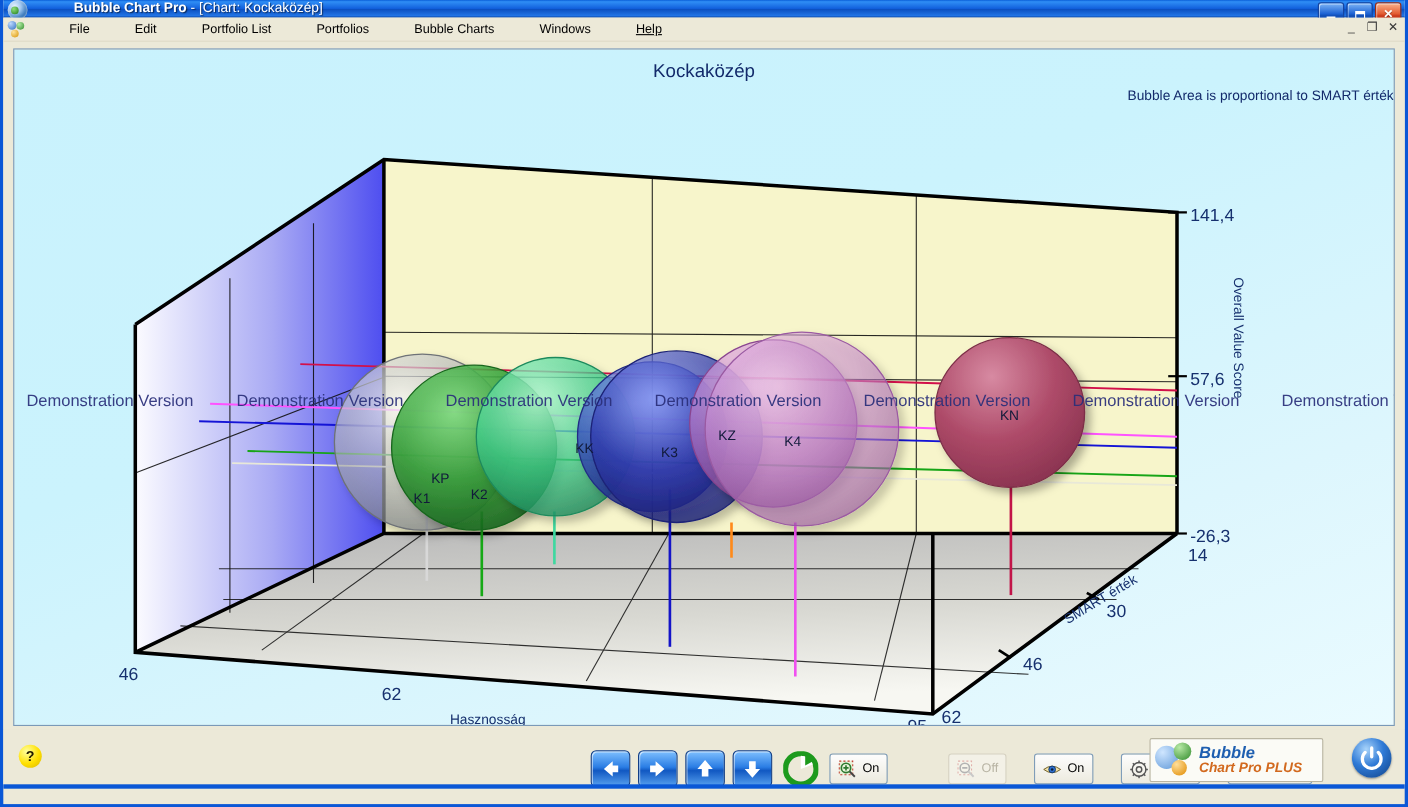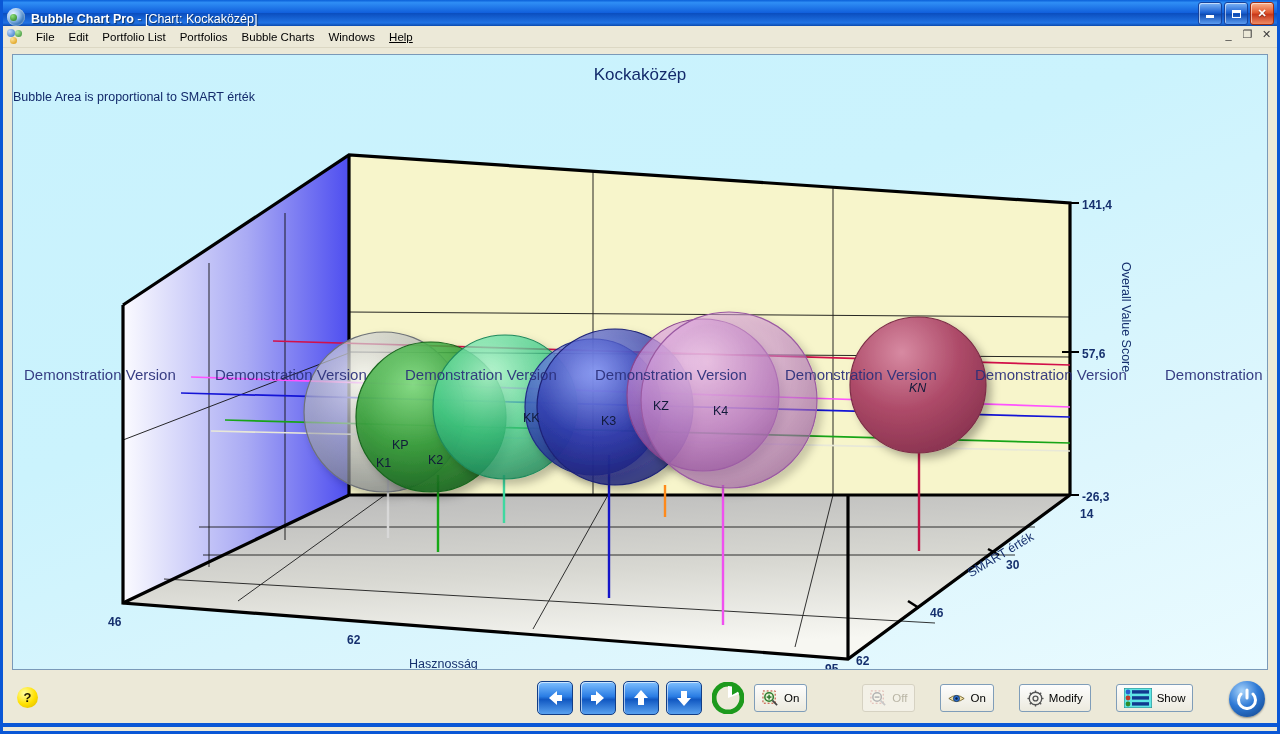--- a/index.html
+++ b/index.html
@@ -3,23 +3,23 @@
 <meta charset="utf-8">
 <style>
   html,body{margin:0;padding:0;background:#0a246a;}
   body{width:1280px;height:734px;overflow:hidden;font-family:"Liberation Sans",sans-serif;}
 
   .app{position:relative;width:1280px;height:734px;box-sizing:border-box;
        border-left:3px solid #0a57d6;border-right:3px solid #0a57d6;border-bottom:3px solid #0a57d6;
        background:#ece9d8;}
 
   
-  .titlebar{position:relative;height:26px;
+  .titlebar{position:relative;height:16px;
       background:linear-gradient(180deg,#0a5fd8 0%,#2f8ef5 10%,#1261dd 48%,#0b4fc0 52%,#2173e4 88%,#0a49ad 100%);
-      display:flex;align-items:flex-end;padding-left:4px;}
+      display:flex;align-items:flex-start;padding-left:4px;gap:36px;}
   .tb-icon{width:18px;height:18px;border-radius:50%;flex:0 0 auto;margin-right:6px;
       background:radial-gradient(circle at 35% 33%,#eaf4ff 0%,#9ec6ef 35%,#2d6fb5 70%,#123a63 100%);
       box-shadow:inset 0 0 2px #fff;position:relative;}
   .tb-icon:after{content:"";position:absolute;left:3px;top:6px;width:7px;height:7px;border-radius:50%;
       background:radial-gradient(circle at 35% 30%,#8fe07a,#1f7a1c);}
   .tb-title{color:#fff;font-size:12.5px;font-weight:bold;text-shadow:1px 1px 1px rgba(0,0,0,.55);white-space:nowrap;}
   .tb-title .norm{font-weight:normal;}
   .tb-btns{position:absolute;right:3px;top:2px;display:flex;gap:2px;}
   .tb-btn{width:22px;height:21px;border-radius:3px;border:1px solid #15429c;
       display:flex;align-items:center;justify-content:center;
@@ -31,50 +31,50 @@
   .glyph-max{display:block;width:9px;height:8px;border:1.5px solid #fff;border-top-width:3px;box-sizing:border-box;}
 
   
   .menubar{height:21px;background:#ece9d8;display:flex;align-items:center;border-bottom:1px solid #dcd8c4;
       position:relative;padding-left:4px;}
   .menu-icon{width:15px;height:15px;margin-right:7px;position:relative;flex:0 0 auto;}
   .menu-icon i{position:absolute;border-radius:50%;display:block;}
   .menu-icon .b1{width:8px;height:8px;left:0;top:0;background:radial-gradient(circle at 32% 30%,#bcd9ff,#2f6fc0);}
   .menu-icon .b2{width:7px;height:7px;right:0;top:1px;background:radial-gradient(circle at 32% 30%,#b6efa8,#2f8a2a);}
   .menu-icon .b3{width:7px;height:7px;left:3px;bottom:0;background:radial-gradient(circle at 32% 30%,#ffe49b,#d79405);}
-  .menu-item{font-size:11.5px;color:#000;padding:2px 7px;white-space:nowrap;}
+  .menu-item{font-size:11.5px;color:#000;padding:2px 7px;white-space:nowrap;margin-left:27px;}
   .menu-item u{text-decoration:underline;}
   .mdi-btns{position:absolute;right:4px;top:2px;display:flex;gap:6px;color:#3a3a3a;font-size:11px;align-items:center;}
   .mdi-btns div{width:13px;height:13px;display:flex;align-items:center;justify-content:center;font-size:11px;}
 
   
   .client{position:relative;height:625px;background:#ece9d8;padding:6px 9px 0 9px;box-sizing:border-box;}
   .chartframe{position:relative;width:1256px;height:616px;box-sizing:border-box;
       border:1px solid #7a99b8;background:linear-gradient(160deg,#c9f2fd 0%,#cbf3fd 40%,#ddf6fd 75%,#eafbff 100%);
       overflow:hidden;}
   .chart-title{position:absolute;left:0;right:0;top:10px;text-align:center;font-size:17px;color:#132a6b;}
-  .chart-sub{position:absolute;left:0;right:0;top:35px;text-align:left;font-size:12.5px;color:#132a6b;}
+  .chart-sub{position:absolute;left:0;right:0;top:35px;text-align:right;font-size:12.5px;color:#132a6b;}
 
   svg.plot{position:absolute;left:0;top:0;width:1256px;height:616px;}
 
   .wm{position:absolute;font-size:15px;color:#2a2f7a;white-space:nowrap;opacity:.92;}
 
   .axlabel{position:absolute;font-size:12.5px;color:#16306e;white-space:nowrap;}
-  .tick{position:absolute;font-size:12px;color:#16306e;white-space:nowrap;font-weight:bold;}
+  .tick{position:absolute;font-size:16px;color:#16306e;white-space:nowrap;}
   .blabel{position:absolute;font-size:12.5px;color:#111a3a;white-space:nowrap;}
 
   .vaxis-title{position:absolute;font-size:12.5px;color:#16306e;white-space:nowrap;
       writing-mode:vertical-rl;}
 
   
   .btmbar{position:relative;height:54px;background:#ece9d8;}
   .helpbtn{position:absolute;left:14px;top:14px;width:21px;height:21px;border-radius:50%;
       background:radial-gradient(circle at 35% 30%,#ffffa0,#ffe000 55%,#d9b400 100%);
       display:flex;align-items:center;justify-content:center;font-size:13px;font-weight:bold;color:#201a00;}
-  .tools{position:absolute;left:534px;top:8px;display:flex;align-items:center;gap:7px;}
+  .tools{position:absolute;left:534px;top:19px;display:flex;align-items:center;gap:7px;}
   .navbtn{width:34px;height:32px;border-radius:5px;border:1px solid #123e86;
       background:linear-gradient(180deg,#7fc0ff,#2a7de4 45%,#1158c2 55%,#59a2f0);
       display:flex;align-items:center;justify-content:center;box-shadow:inset 1px 1px 0 rgba(255,255,255,.6);}
   .navbtn svg{display:block;}
   .refresh{width:32px;height:32px;margin:0 3px;}
   .tbtn{height:26px;border:1px solid #7f9db9;background:linear-gradient(180deg,#fdfdfd,#eceade);
       border-radius:3px;display:flex;align-items:center;gap:5px;padding:0 7px;font-size:11.5px;color:#000;}
   .tbtn.ghost{border-color:#d6d2c2;color:#b9b5a5;background:#f3f1e7;margin-left:48px;}
   .tbtn .ico{width:17px;height:17px;flex:0 0 auto;}
   .logo{position:absolute;right:74px;top:8px;width:152px;height:38px;
@@ -281,21 +281,21 @@
       <div class="wm" style="left:962px;top:311px;">Demonstration Version</div>
       <div class="wm" style="left:1152px;top:311px;">Demonstration V</div>
 
       <div class="blabel" style="left:379px;top:383px;">KP</div>
       <div class="blabel" style="left:363px;top:401px;">K1</div>
       <div class="blabel" style="left:415px;top:398px;">K2</div>
       <div class="blabel" style="left:510px;top:356px;">KK</div>
       <div class="blabel" style="left:588px;top:359px;">K3</div>
       <div class="blabel" style="left:640px;top:344px;">KZ</div>
       <div class="blabel" style="left:700px;top:349px;">K4</div>
-      <div class="blabel" style="left:896px;top:326px;font-style:italic;">KN</div>
+      <div class="blabel" style="left:896px;top:326px;">KN</div>
 
       <div class="tick" style="left:1069px;top:143px;">141,4</div>
       <div class="tick" style="left:1069px;top:292px;">57,6</div>
       <div class="tick" style="left:1069px;top:435px;">-26,3</div>
       <div class="vaxis-title" style="left:1106px;top:207px;">Overall Value Score</div>
 
       <div class="tick" style="left:1067px;top:452px;">14</div>
       <div class="tick" style="left:993px;top:503px;">30</div>
       <div class="tick" style="left:917px;top:551px;">46</div>
       <div class="tick" style="left:843px;top:599px;">62</div>
@@ -396,20 +396,31 @@
             <rect x="8" y="2.2" width="17" height="3.4" fill="#123a8f"></rect>
           <circle cx="4" cy="10" r="2.4" fill="#c0392b"></circle>
             <rect x="8" y="8.2" width="17" height="3.4" fill="#123a8f"></rect>
           <circle cx="4" cy="16" r="2.4" fill="#2f8a2a"></circle>
             <rect x="8" y="14.2" width="17" height="3.4" fill="#123a8f"></rect>
         </svg>
         <span>Show</span>
       </div>
     </div>
 
+    <div class="logo">
+      <div class="bub">
+          <i class="x1"></i>
+          <i class="x2"></i>
+          <i class="x3"></i>
+        </div>
+      <div class="txt">
+        <div class="l1">Bubble</div>
+        <div class="l2">Chart Pro PLUS</div>
+      </div>
+    </div>
 
     <div class="powerbtn">
       <svg width="22" height="22" viewBox="0 0 22 22">
         <path d="M5 6 A8.5 8.5 0 1 0 17 6" fill="none" stroke="#fff" stroke-width="3" stroke-linecap="round"></path>
         <line x1="11" y1="2" x2="11" y2="10" stroke="#fff" stroke-width="3" stroke-linecap="round"></line>
       </svg>
     </div>
 
     <div class="statusline"></div>
   </div>

